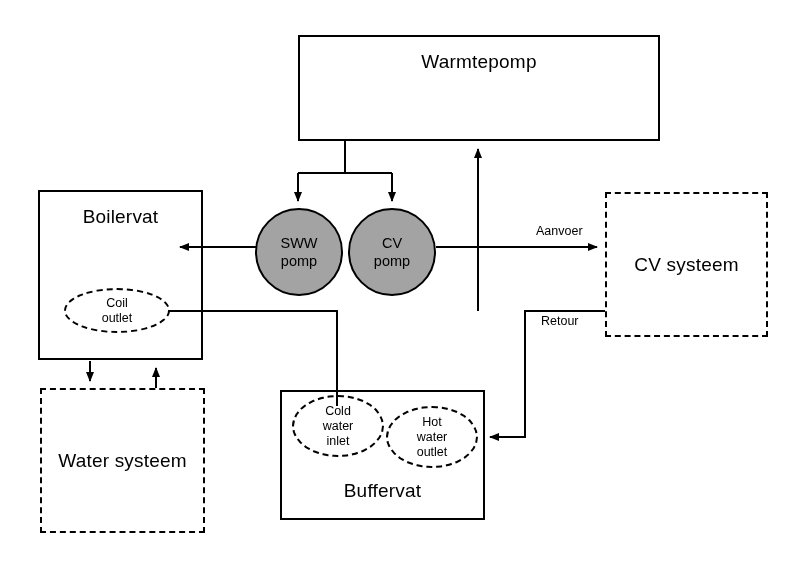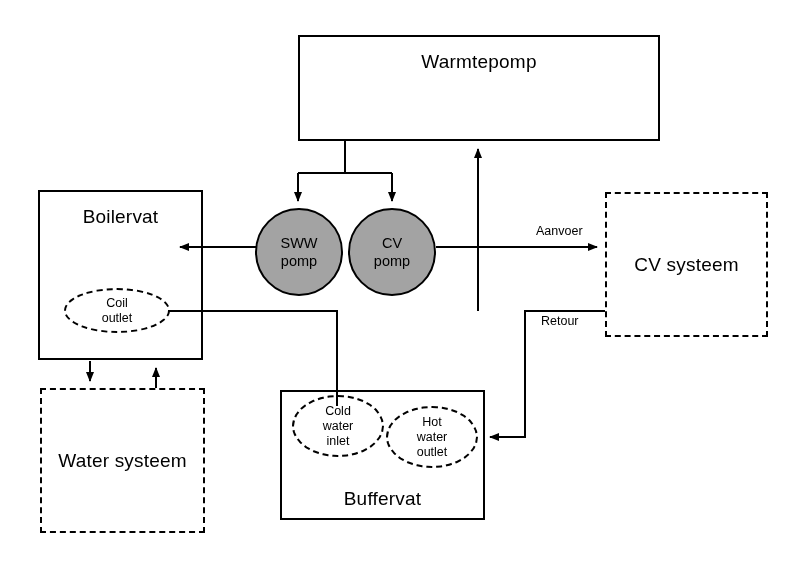--- a/index.html
+++ b/index.html
@@ -53,21 +53,21 @@
   .label-center {
     margin: 0;
   }
   .node.center-label {
     align-items: center;
   }
   .node.bottom-label {
     align-items: flex-end;
   }
   .label-bottom {
-    margin-bottom: 8px;
+    margin-bottom: 16px;
   }
   .ellipse {
     position: absolute;
     box-sizing: border-box;
     border: 2px dashed #000000;
     border-radius: 50%;
     background: transparent;
     display: flex;
     align-items: center;
     justify-content: center;

